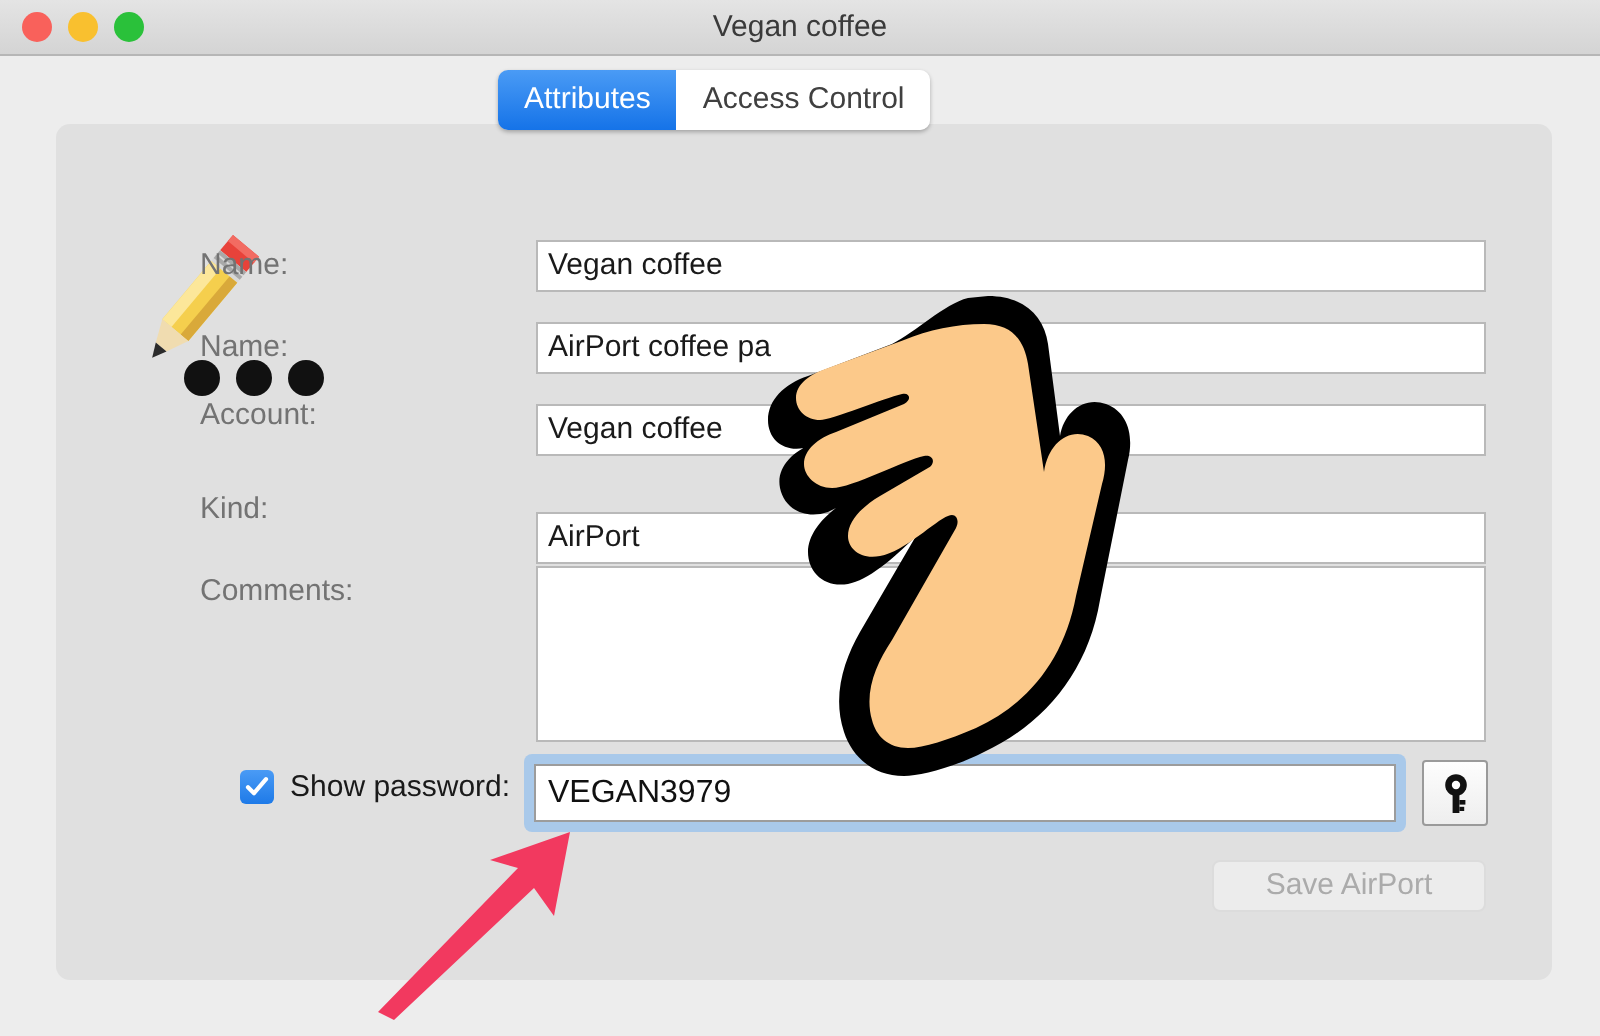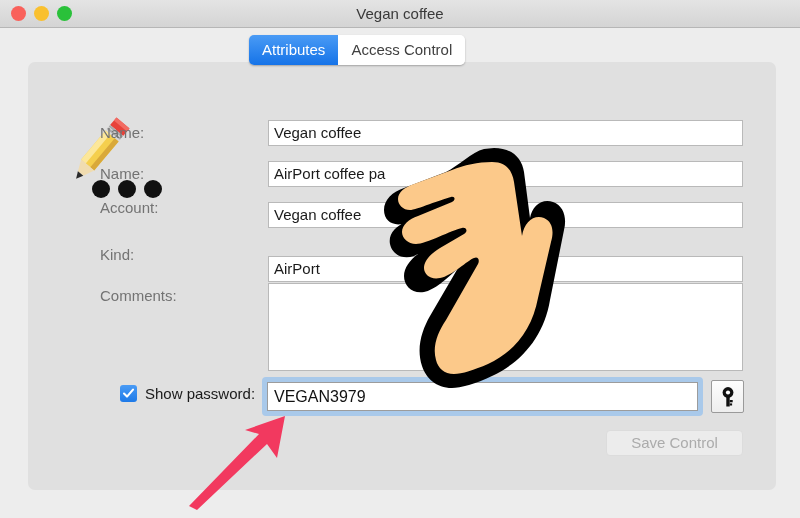--- a/index.html
+++ b/index.html
@@ -308,21 +308,21 @@
   <div class="key-button">
     <svg width="20" height="22" viewBox="0 0 20 22">
       <circle cx="10" cy="6.5" r="5.4" fill="#111111"></circle>
       <circle cx="10" cy="6.5" r="2.1" fill="#ffffff"></circle>
       <rect x="8.3" y="10.5" width="3.4" height="10" fill="#111111"></rect>
       <rect x="11.7" y="14" width="3" height="2.3" fill="#111111"></rect>
       <rect x="11.7" y="17.4" width="2.4" height="2.1" fill="#111111"></rect>
     </svg>
   </div>
 
-  <div class="save-button">Save Control</div>
+  <div class="save-button">Save AirPort</div>
 
   <div class="hand-cursor">
     <svg width="200" height="255" viewBox="0 0 200 255">
       <path d="M122 8 C140 8 150 18 152 32 L158 78
                C160 66 170 58 181 62 C192 66 195 78 192 90
                L178 160 C172 196 150 222 120 236
                C104 244 88 248 80 248
                C64 248 54 238 50 226
                C44 208 50 190 58 176
                L86 128

